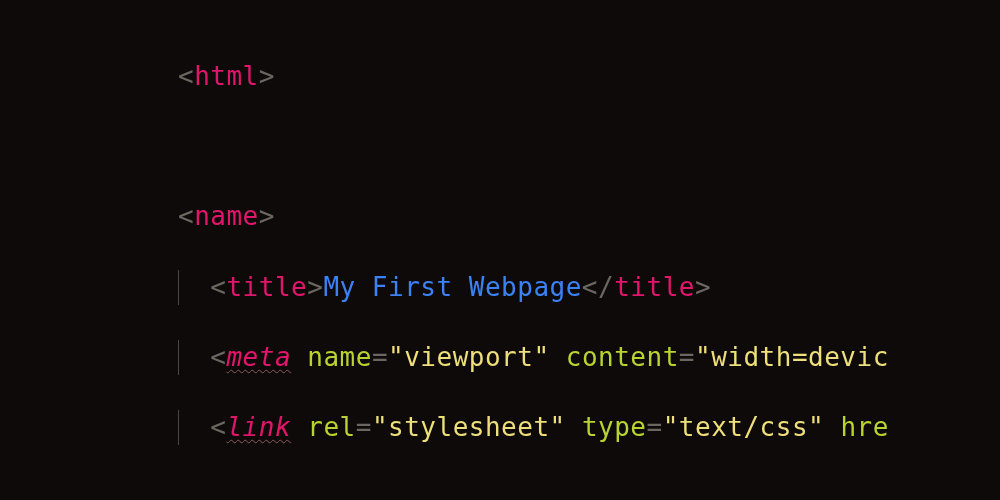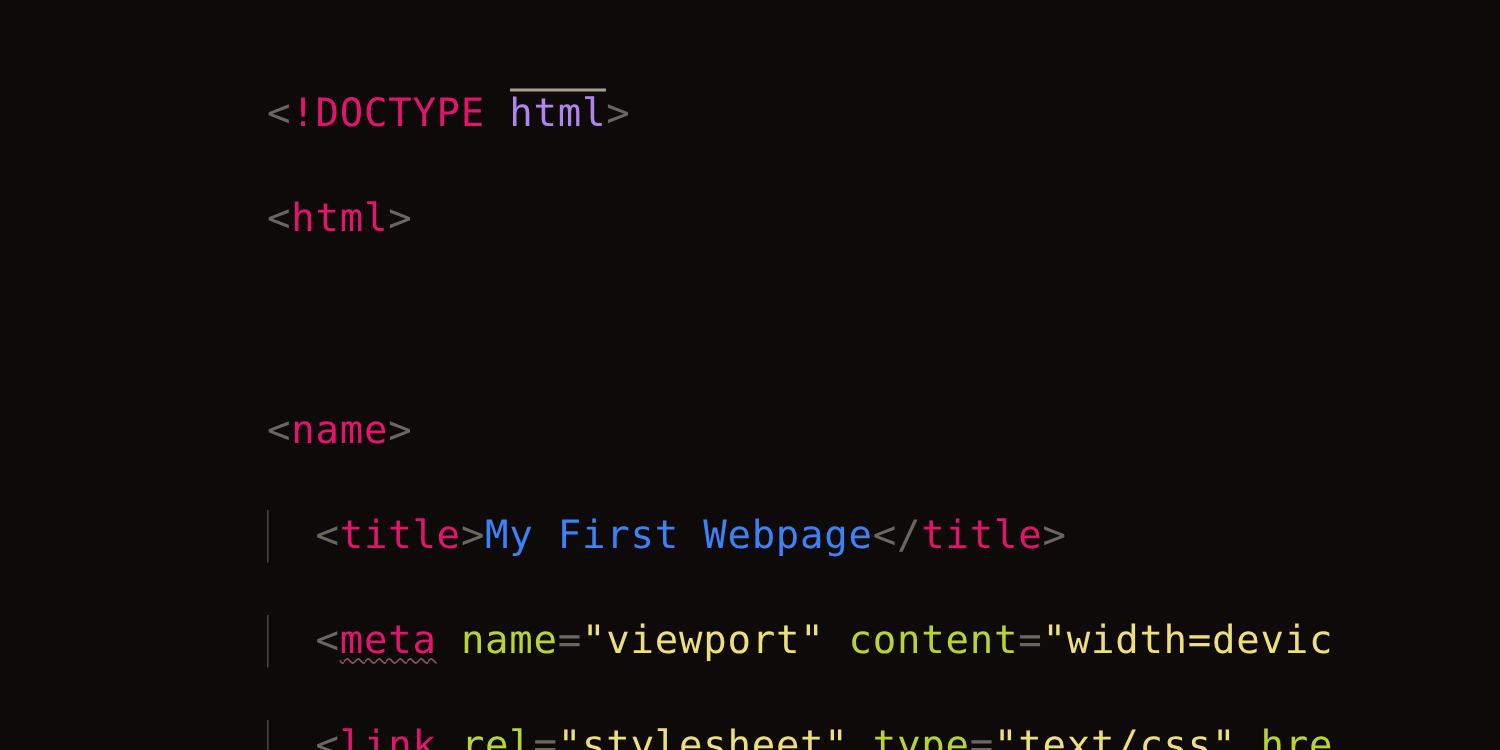--- a/index.html
+++ b/index.html
@@ -38,20 +38,21 @@
       background: #4a4640;
     }
     .punct { color: #6a6761; }
     .doctype-tag { color: #e2156c; font-weight: 500; }
     .doctype-html { color: #b084ed; }
     .tag { color: #e2156c; font-weight: 500; }
     .tag-squiggle {
       text-decoration: underline wavy #8a5a5a;
       text-decoration-thickness: 1px;
       text-underline-offset: 3px;
+      font-style: italic;
     }
     .attr { color: #b8d430; text-align: center; }
     .attr-val { color: #eddf7a; }
     .text { color: #3b82f6; }
     .overbar {
       position: relative;
     }
     .overbar::after {
       content: '';
       position: absolute;
@@ -59,21 +60,20 @@
       left: 0;
       right: 0;
       height: 2px;
       background: #a89f8e;
     }
   </style>
 </head>
 <body>
 
 <div class="editor">
-<span class="line"><span class="punct">&lt;</span><span class="doctype-tag">!</span><span class="doctype-tag">DOCTYPE</span> <span class="doctype-html overbar">html</span><span class="punct">&gt;</span></span>
 <span class="line"><span class="punct">&lt;</span><span class="tag">html</span><span class="punct">&gt;</span></span>
 <span class="line"> </span>
 <span class="line"><span class="punct">&lt;</span><span class="tag">name</span><span class="punct">&gt;</span></span>
 <span class="line"><span class="indent-guide"></span>  <span class="punct">&lt;</span><span class="tag">title</span><span class="punct">&gt;</span><span class="text">My First Webpage</span><span class="punct">&lt;</span><span class="punct">/</span><span class="tag">title</span><span class="punct">&gt;</span></span>
 <span class="line"><span class="indent-guide"></span>  <span class="punct">&lt;</span><span class="tag tag-squiggle">meta</span> <span class="attr">name</span><span class="punct">=</span><span class="attr-val"><span>"</span><span>viewport</span><span>"</span></span> <span class="attr">content</span><span class="punct">=</span><span class="attr-val"><span>"</span><span>width=devic</span></span></span>
 <span class="line"><span class="indent-guide"></span>  <span class="punct">&lt;</span><span class="tag tag-squiggle">link</span> <span class="attr">rel</span><span class="punct">=</span><span class="attr-val"><span>"</span><span>stylesheet</span><span>"</span></span> <span class="attr">type</span><span class="punct">=</span><span class="attr-val"><span>"</span><span>text/css</span><span>"</span></span> <span class="attr">hre</span></span>
 
 
 
 

